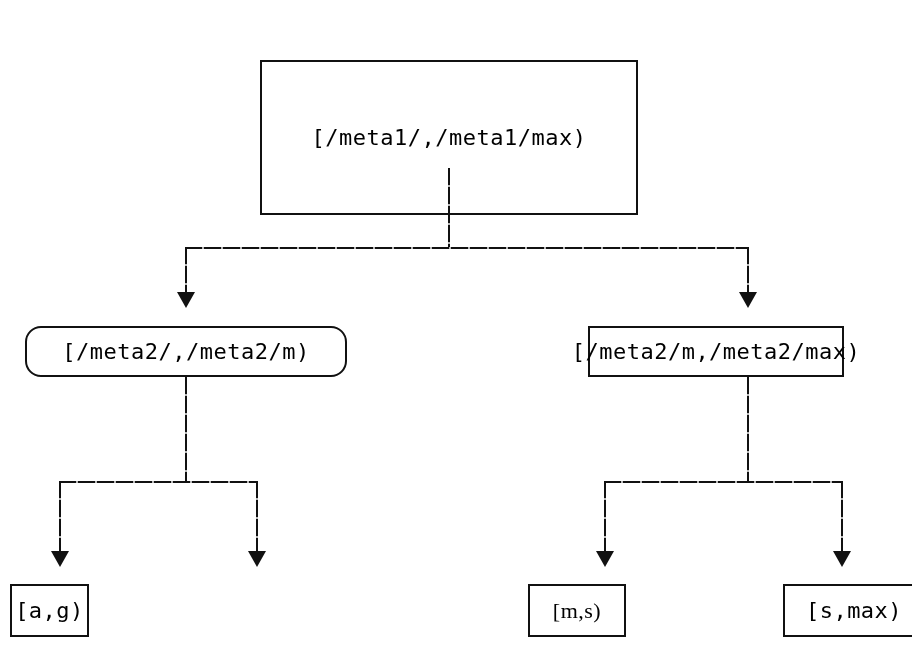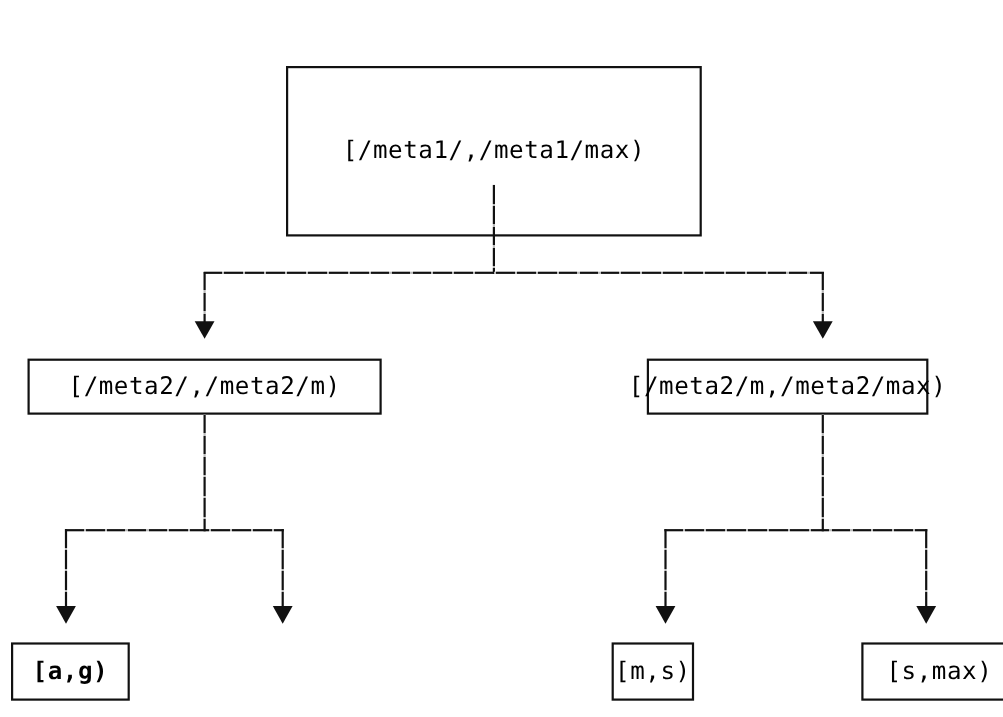--- a/index.html
+++ b/index.html
@@ -18,25 +18,25 @@
     display: flex;
     align-items: center;
     justify-content: center;
     box-sizing: border-box;
     color: #000000;
     font-size: 22px;
     letter-spacing: 0.5px;
     white-space: nowrap;
   }
   #node-root  { left: 260px; top: 13px;  width: 378px; height: 155px; margin-top: 47px; }
-  #node-l2a   { left: 25px;  top: 326px; width: 322px; height: 51px; }
+  #node-l2a   { left: 25px;  top: 326px; width: 322px; height: 51px; border-radius: 16px; }
   #node-l2b   { left: 588px; top: 326px; width: 256px; height: 51px; }
-  #node-l3a   { left: 10px;  top: 584px; width: 108px; height: 53px; font-weight: bold; }
+  #node-l3a   { left: 10px;  top: 584px; width: 79px; height: 53px; }
   #node-l3b   { left: 207px; top: 584px; width: 100px; height: 53px; }
-  #node-l3c   { left: 556px; top: 584px; width: 75px;  height: 53px; }
+  #node-l3c   { left: 528px; top: 584px; width: 98px;  height: 53px; font-family: Liberation Serif, serif; }
   #node-l3d   { left: 783px; top: 584px; width: 142px; height: 53px; }
 
   .vline {
     position: absolute;
     width: 2px;
     background: repeating-linear-gradient(180deg, #111111 0px, #111111 17px, #b9b9b9 17px, #b9b9b9 19px);
   }
   .hline {
     position: absolute;
     height: 2px;

